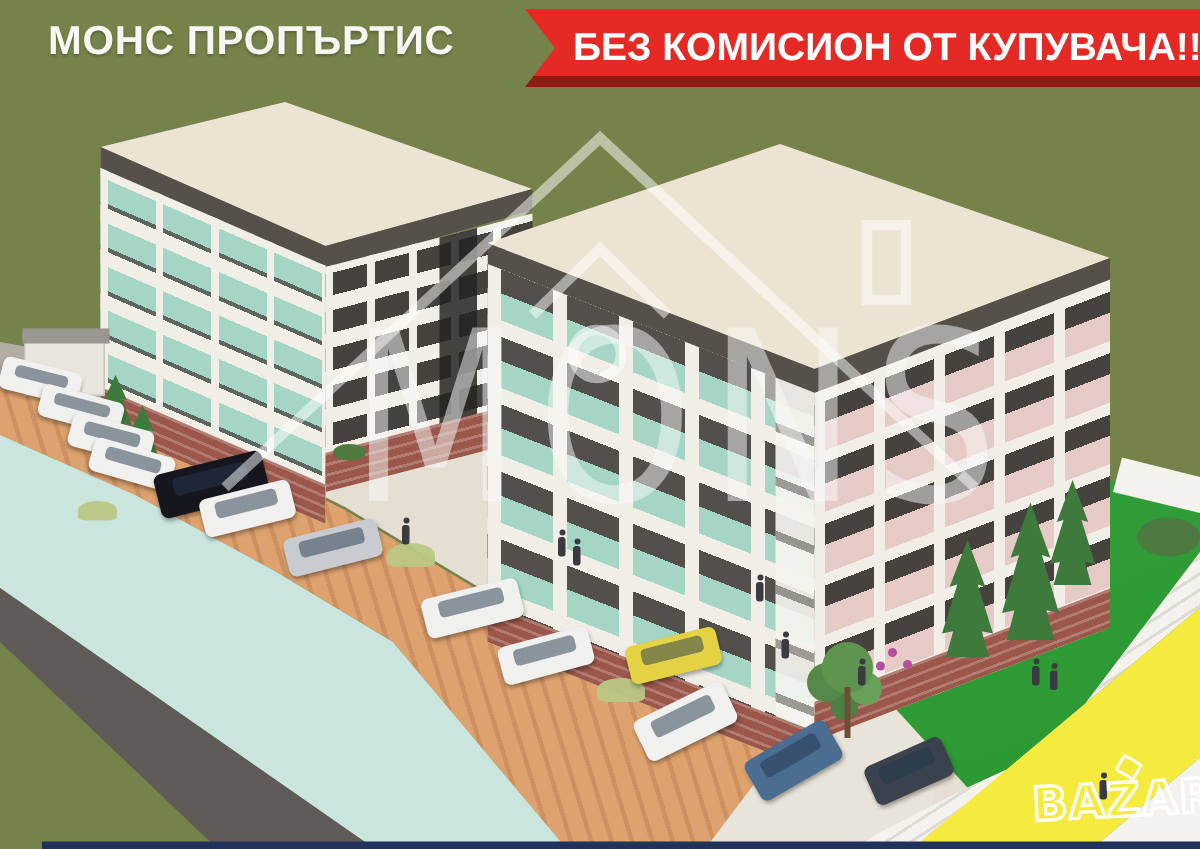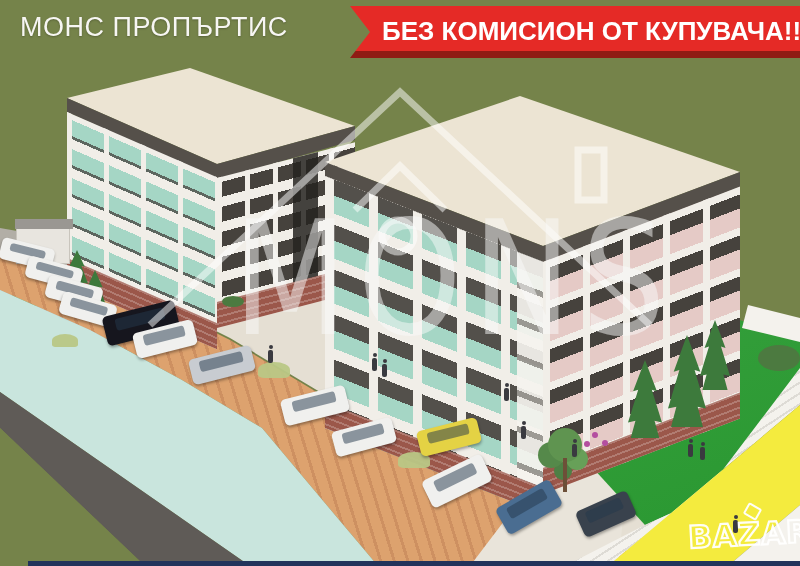--- a/index.html
+++ b/index.html
@@ -89,21 +89,21 @@
   .leafy{width:34px;height:34px;border-radius:50%;background:var(--tree_light);
     box-shadow:-14px 10px 0 -4px #55894a,12px 14px 0 -6px #67a058,-2px 26px 0 -8px #4e8045;}
   .trunk{left:15px;top:30px;width:4px;height:34px;background:#6d4f38;}
   .shrub{background:#4c7a40;border-radius:50%;}
   .tuft{background:#b9c785;border-radius:50% 50% 20% 20%;opacity:.95;}
   .flower{width:6px;height:6px;border-radius:50%;background:#b44fa0;}
   .person{width:5px;height:13px;background:#3a3a40;border-radius:2px;}
   .person::before{content:'';position:absolute;top:-5px;left:.5px;width:4px;height:4px;border-radius:50%;background:inherit;}
 
   
-  .agency{left:20px;top:12px;font-size:27px;font-weight:normal;color:var(--text_white);
+  .agency{left:32px;top:12px;font-size:27px;font-weight:bold;color:var(--text_white);
     letter-spacing:.5px;text-shadow:0 1px 2px rgba(0,0,0,.25);white-space:nowrap;}
   .banner{right:0;top:6px;width:450px;height:52px;
     background:linear-gradient(180deg,var(--banner_red) 0 86%,var(--banner_red_dark) 86% 100%);
     clip-path:polygon(0 0,100% 0,100% 100%,0 100%,20px 50%);}
   .banner span{position:static;display:block;padding-left:32px;line-height:50px;text-align:center;
     font-size:26px;font-weight:bold;color:#fff;white-space:nowrap;}
   .wm-house{left:90px;top:70px;width:620px;height:290px;pointer-events:none;}
   .wm-mons{left:233px;top:200px;font-family:"DejaVu Sans",sans-serif;font-size:130px;font-weight:400;
     letter-spacing:10px;color:var(--watermark_white);transform:scale(1.02,1.22);transform-origin:top left;
     line-height:1;white-space:nowrap;}

